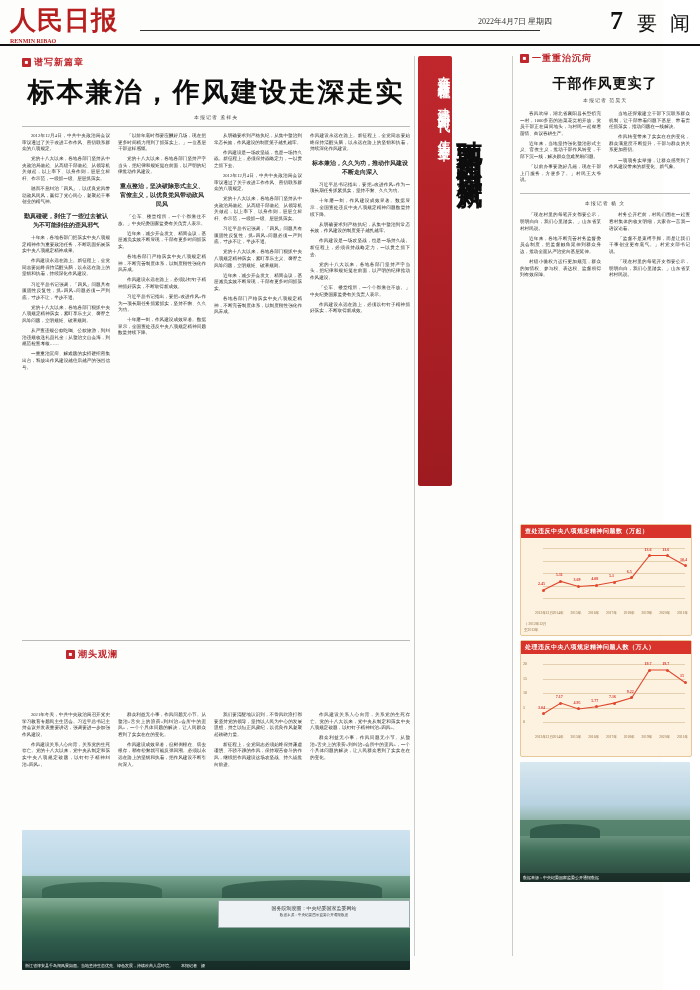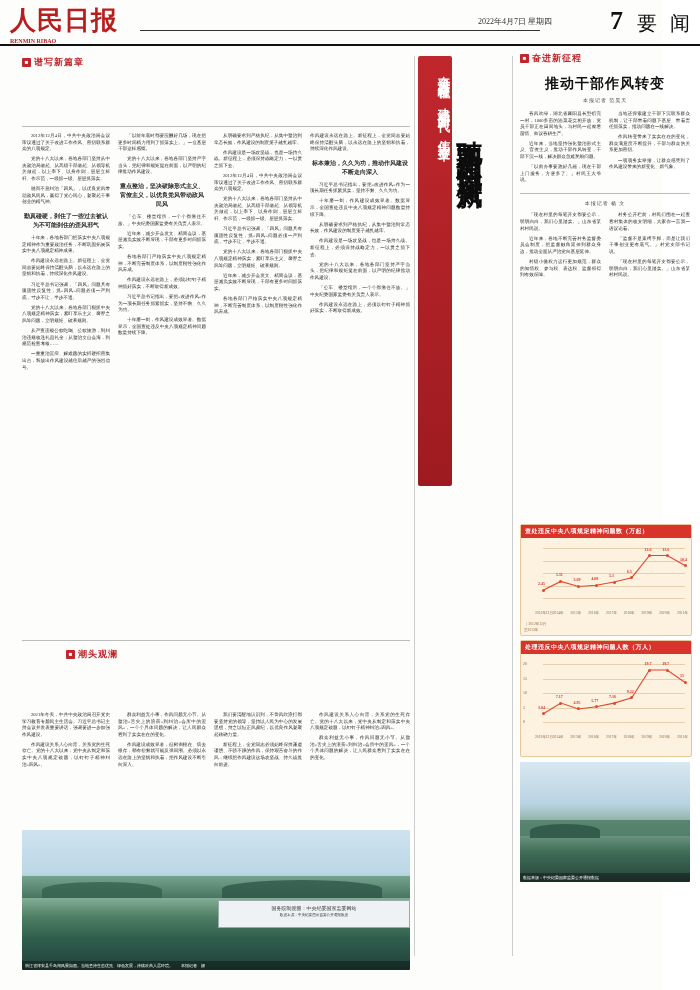--- a/index.html
+++ b/index.html
@@ -87,20 +87,24 @@
     <div class="pageno">7</div>
     <div class="secname">要 闻</div>
     <div class="mast-bottom"></div>
   </div>
 
   <div style="position:absolute;left:22px;top:56px;" class="flag">
     <div class="mark">■</div>
     <div class="txt">谱写新篇章</div>
   </div>
 
+  <div style="position:absolute;left:22px;top:74px;width:388px;">
+    <div class="headline">标本兼治，作风建设走深走实</div>
+    <div class="byline">本报记者  孟祥夫</div>
+  </div>
   <div style="position:absolute;left:22px;top:126px;width:388px;" class="hrule"></div>
 
   <div style="position:absolute;left:22px;top:133px;width:88px;height:390px;" class="col-text">
     <p>2012年12月4日，中共中央政治局会议审议通过了关于改进工作作风、密切联系群众的八项规定。</p>
     <p>党的十八大以来，各地各部门坚持从中央政治局做起、从高级干部做起、从领导机关做起，以上率下、以身作则，层层立标杆、作示范，一级抓一级、层层抓落实。</p>
     <p>驰而不息纠治「四风」，以优良党风带动政风民风，赢得了党心民心，凝聚起干事创业的精气神。</p>
     <p class="bold" style="text-indent:0;text-align:center;font-size:6px;line-height:9px;margin:6px 0 5px;">勤真碰硬，刹住了一些过去被认为不可能刹住的歪风邪气</p>
     <p>十年来，各地各部门把落实中央八项规定精神作为重要政治任务，不断巩固拓展落实中央八项规定精神成果。</p>
     <p>作风建设永远在路上。新征程上，全党同志要始终保持清醒头脑，以永远在路上的坚韧和执着，持续深化作风建设。</p>
     <p>习近平总书记强调，「四风」问题具有顽固性反复性，抓«四风»问题必须一严到底，寸步不让，半步不退。</p>
@@ -180,25 +184,25 @@
   <div class="banner-col">
     <div class="vt">驰而不息纠「四风」树新风</div>
   </div>
 
   <div class="vrule" style="position:absolute;left:414px;top:56px;height:900px;"></div>
   <div class="vrule" style="position:absolute;left:512px;top:56px;height:900px;"></div>
 
   <div class="rcol">
     <div class="flag">
       <div class="mark">■</div>
-      <div class="txt">奋进新征程</div>
+      <div class="txt">一重重治沉疴</div>
     </div>
 
     <div style="margin-top:10px;">
-      <div class="mini-title">推动干部作风转变</div>
+      <div class="mini-title">干部作风更实了</div>
       <div class="byline">本报记者  范昊天</div>
     </div>
 
     <div style="display:flex;gap:8px;margin-top:8px;">
       <div class="col-text" style="width:81px;">
         <p>春风吹绿，湖北省襄阳县长型镇完一村，1000多亩的油菜花竞相开放，党员干部正在田间地头，与村民一起察看苗情、商议春耕生产。</p>
         <p>近年来，当地坚持强化整治形式主义、官僚主义，推动干部作风转变，干部下沉一线，解决群众急难愁盼问题。</p>
         <p>「以前办事要跑好几趟，现在干部上门服务，方便多了。」村民王大爷说。</p>
       </div>
       <div class="col-text" style="width:81px;">

